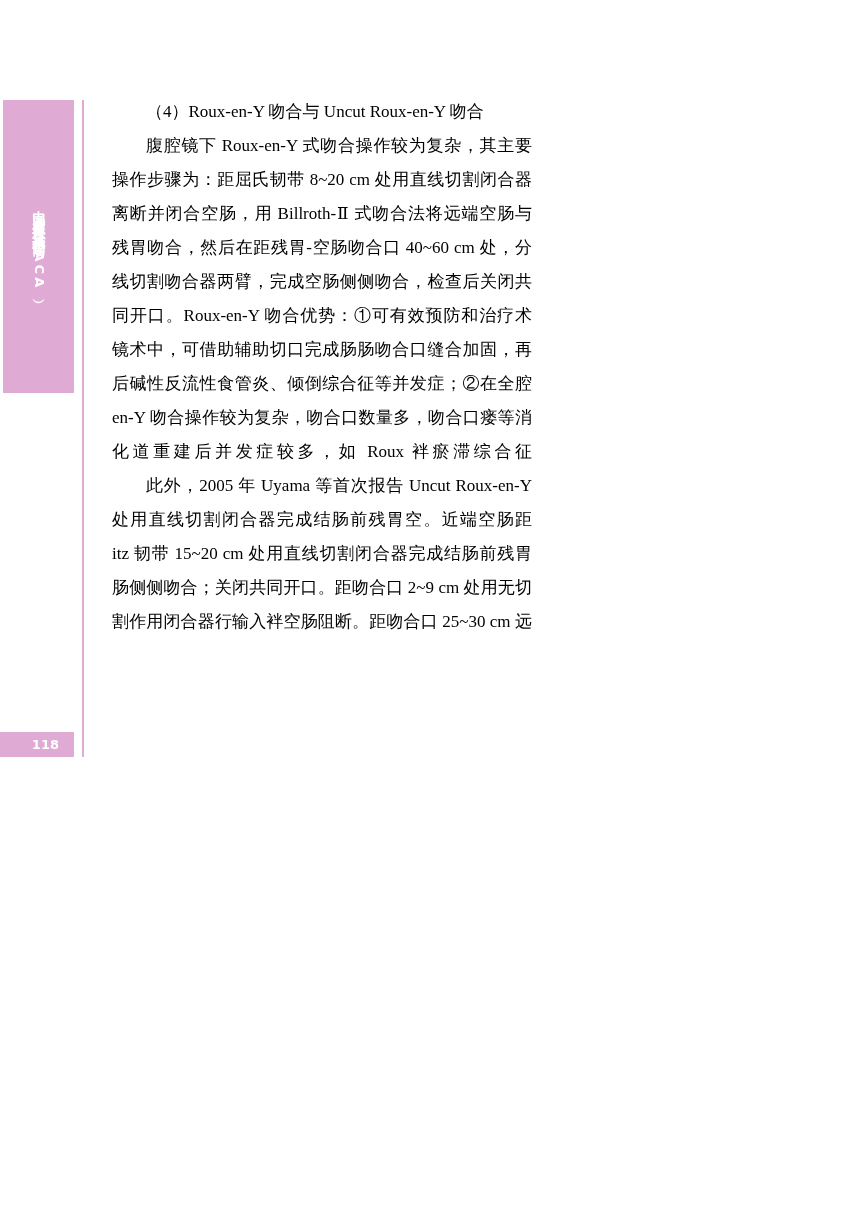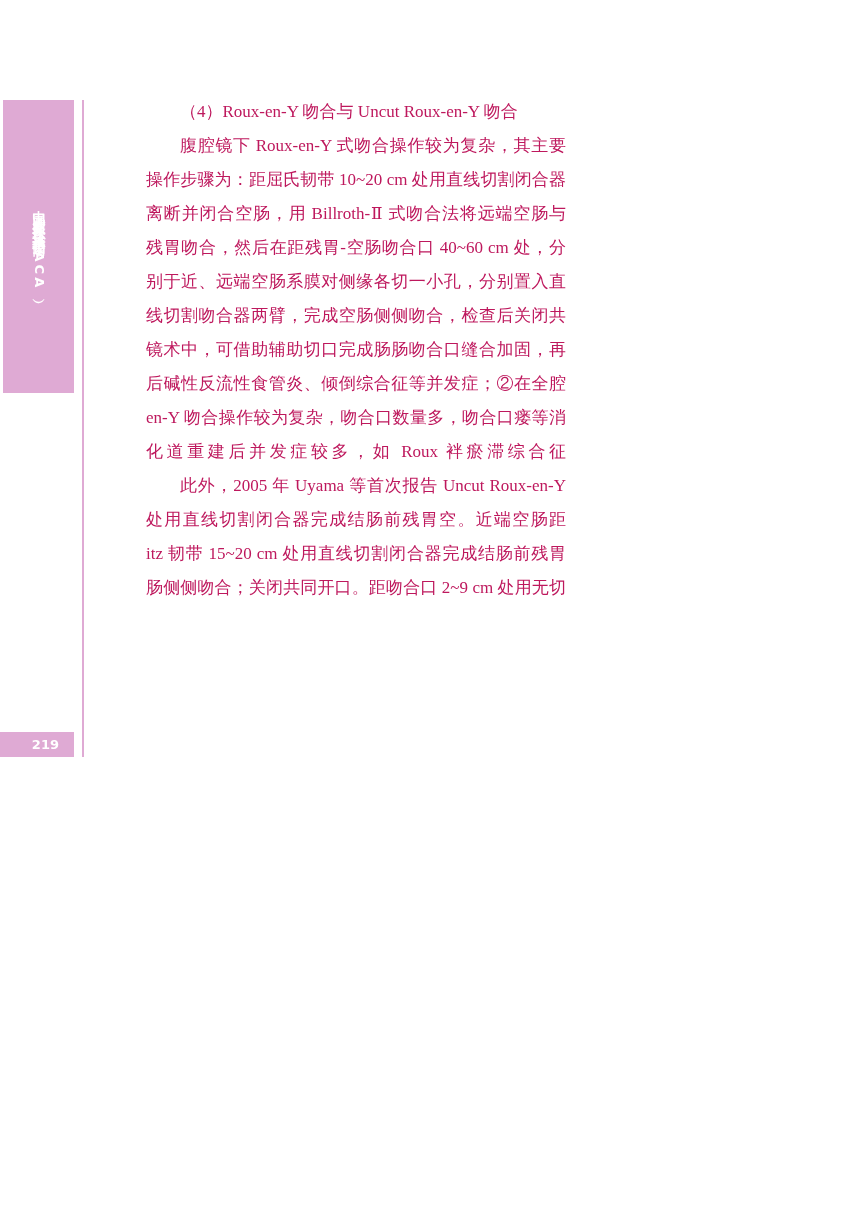--- a/index.html
+++ b/index.html
@@ -93,36 +93,37 @@
 
 <div class="page">
 
   <div class="side-banner" style="background: rgb(223, 170, 212);">
     <div class="side-title">中国肿瘤整合诊治技术指南（CACA）</div>
   </div>
 
   <div class="side-rule" style="background: rgb(223, 170, 212);"></div>
 
   <div class="page-num-box" style="background: rgb(223, 170, 212);">
-    <span>219</span>
+    <span>118</span>
   </div>
 
-  <div class="text-block" style="color: #be185d; margin-left: 34px;">
+  <div class="text-block" style="color: #000000;">
     <div class="line indent no-just">（4）Roux-en-Y 吻合与 Uncut Roux-en-Y 吻合</div>
     <div id="text-lines">
         <div class="line indent">腹腔镜下 Roux-en-Y 式吻合操作较为复杂，其主要</div>
-        <div class="line">操作步骤为：距屈氏韧带 10~20 cm 处用直线切割闭合器</div>
+        <div class="line">操作步骤为：距屈氏韧带 8~20 cm 处用直线切割闭合器</div>
         <div class="line">离断并闭合空肠，用 Billroth-Ⅱ 式吻合法将远端空肠与</div>
         <div class="line">残胃吻合，然后在距残胃-空肠吻合口 40~60 cm 处，分</div>
-        <div class="line">别于近、远端空肠系膜对侧缘各切一小孔，分别置入直</div>
         <div class="line">线切割吻合器两臂，完成空肠侧侧吻合，检查后关闭共</div>
+        <div class="line">同开口。Roux-en-Y 吻合优势：①可有效预防和治疗术</div>
         <div class="line">镜术中，可借助辅助切口完成肠肠吻合口缝合加固，再</div>
         <div class="line">后碱性反流性食管炎、倾倒综合征等并发症；②在全腔</div>
         <div class="line">en-Y 吻合操作较为复杂，吻合口数量多，吻合口瘘等消</div>
         <div class="line">化道重建后并发症较多，如 Roux 袢瘀滞综合征（RSS）。</div>
         <div class="line indent">此外，2005 年 Uyama 等首次报告 Uncut Roux-en-Y</div>
         <div class="line">处用直线切割闭合器完成结肠前残胃空。近端空肠距 Tre-</div>
         <div class="line">itz 韧带 15~20 cm 处用直线切割闭合器完成结肠前残胃空</div>
         <div class="line">肠侧侧吻合；关闭共同开口。距吻合口 2~9 cm 处用无切</div>
+        <div class="line">割作用闭合器行输入袢空肠阻断。距吻合口 25~30 cm 远</div>
       </div>
   </div>
 
 </div>
 
 </body></html>

